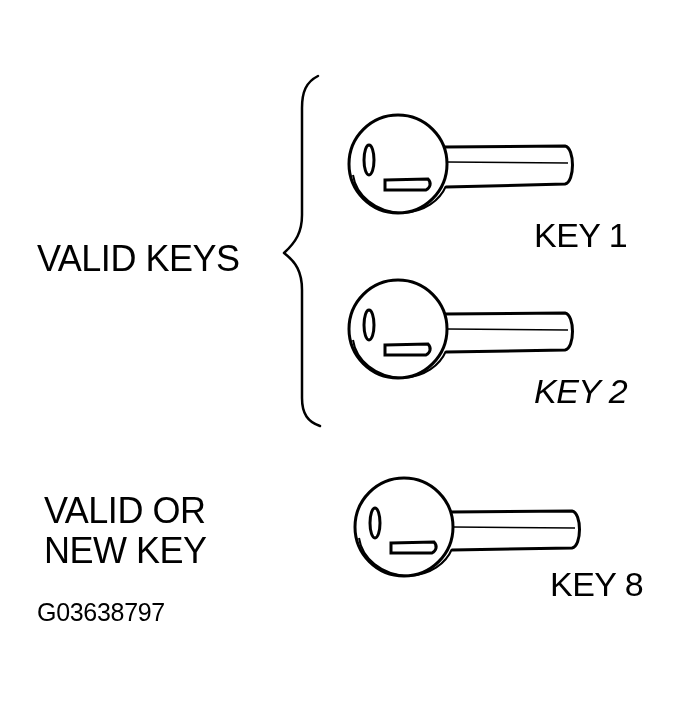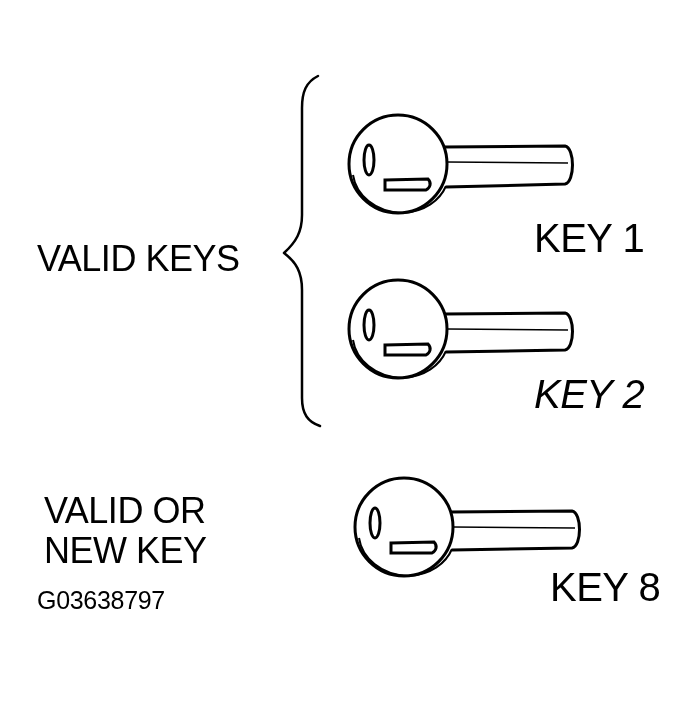--- a/index.html
+++ b/index.html
@@ -6,21 +6,21 @@
   body { width: 679px; height: 716px; position: relative; overflow: hidden; }
   .label {
     position: absolute;
     font-family: "Liberation Sans", sans-serif;
     color: #000000;
     white-space: nowrap;
     line-height: 1;
     letter-spacing: -0.5px;
   }
   .big { font-size: 36px; }
-  .keylabel { font-size: 40px; }
+  .keylabel { font-size: 34px; }
   .code { font-size: 25px; letter-spacing: -0.3px; }
   svg.art { position: absolute; left: 0; top: 0; }
 </style>
 </head>
 <body>
 
 <svg class="art" width="679" height="716" viewBox="0 0 679 716">
 
   <path d="M318,76 C306,82 302,92 302,108 L302,215 C302,232 296,242 284,253 C296,262 302,272 302,290 L302,398 C302,414 308,422 320,426" fill="none" stroke="#000" stroke-width="2.5" stroke-linecap="round" stroke-linejoin="round"></path>
 
@@ -55,13 +55,13 @@
 <div class="label big" style="left:37px; top:241px;">VALID KEYS</div>
 
 <div class="label keylabel" style="left:534px; top:218px;">KEY 1</div>
 <div class="label keylabel" style="left:534px; top:374px;font-style:italic;">KEY 2</div>
 
 <div class="label big" style="left:44px; top:493px;">VALID OR</div>
 <div class="label big" style="left:44px; top:533px;text-align:center;">NEW KEY</div>
 
 <div class="label keylabel" style="left:550px; top:567px;">KEY 8</div>
 
-<div class="label code" style="left:37px; top:588px;">G03638797</div>
+<div class="label code" style="left:37px; top:600px;">G03638797</div>
 
 </body></html>

